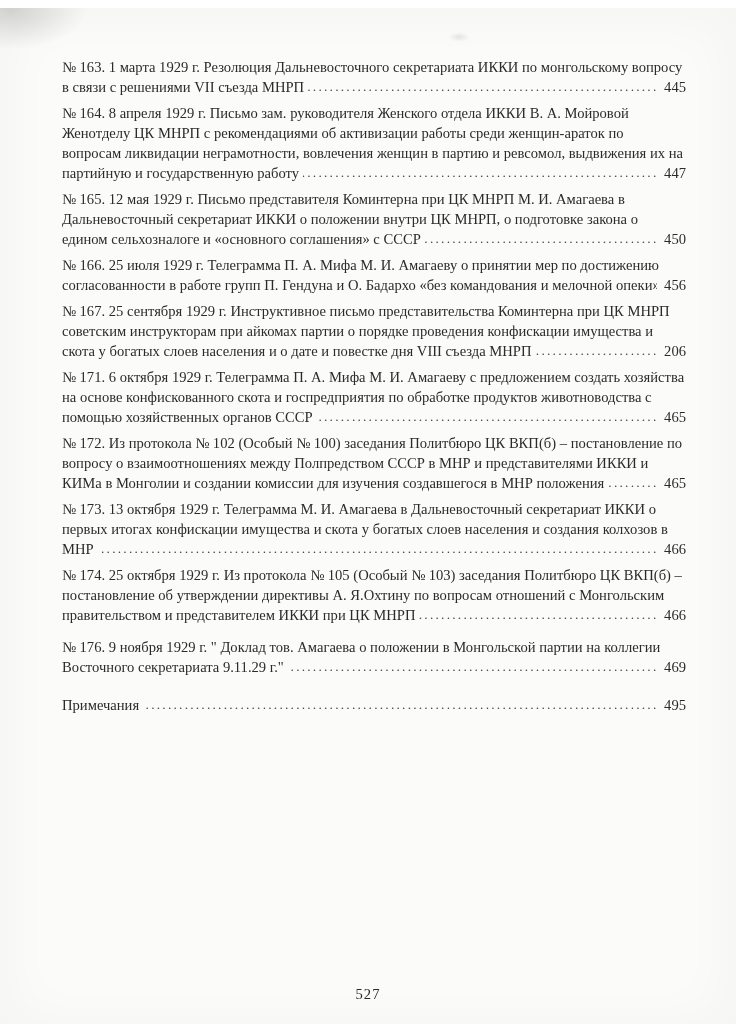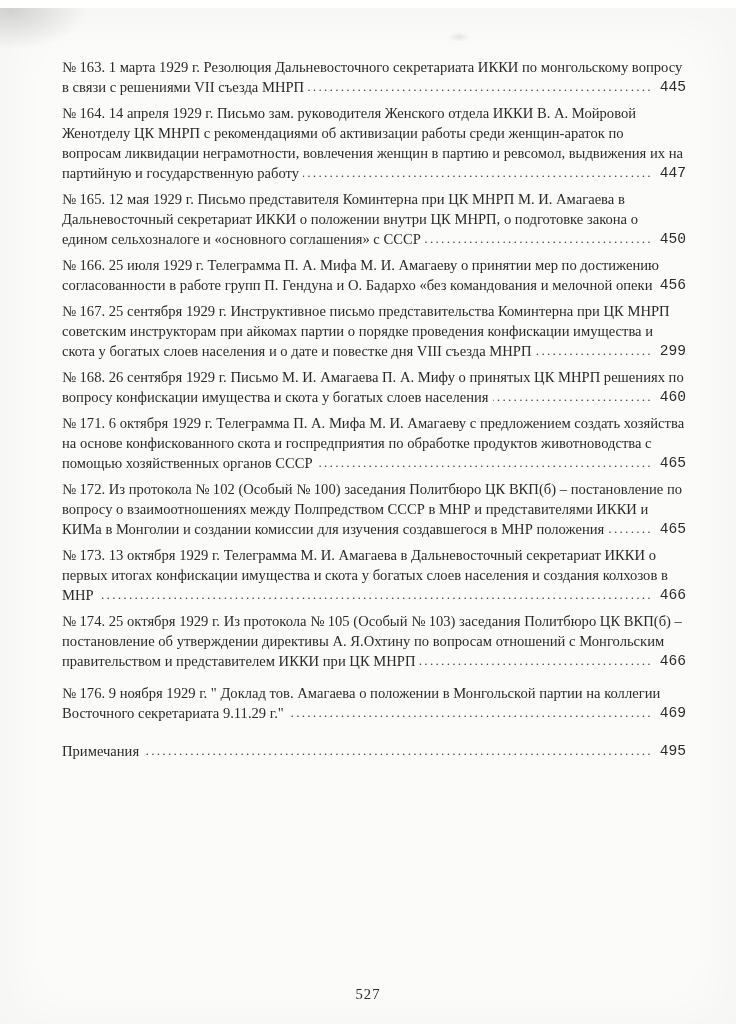--- a/index.html
+++ b/index.html
@@ -71,21 +71,20 @@
   .entry .dots::after {
     content: "........................................................................................................................................................................................................................";
   }
   .entry .pg {
     position: absolute;
     right: 0; bottom: 0;
     z-index: 2;
     background: var(--paper);
     padding-left: 7px;
     line-height: 20px;
-    font-family: Liberation Mono, monospace;
   }
   .footer-num {
     position: absolute;
     left: 0; right: 0;
     top: 978px;
     text-align: center;
     color: var(--ink);
     font-size: 14.6px;
     letter-spacing: 1px;
   }
@@ -99,48 +98,43 @@
 
   <div class="toc">
 
     <p class="entry">
       <span class="txt">№ 163. 1 марта 1929 г. Резолюция Дальневосточного секретариата ИККИ по монгольскому вопросу в связи с решениями VII съезда МНРП</span>
       <span class="dots"></span>
       <span class="pg">445</span>
     </p>
 
     <p class="entry">
-      <span class="txt">№ 164. 14 апреля 1929 г. Письмо зам. руководителя Женского отдела ИККИ В. А. Мойровой Женотделу ЦК МНРП с рекомендациями об активизации работы среди женщин-араток по вопросам ликвидации неграмотности, вовлечения женщин в партию и ревсомол, выдвижения их на партийную и государственную работу</span>
+      <span class="txt">№ 164. 8 апреля 1929 г. Письмо зам. руководителя Женского отдела ИККИ В. А. Мойровой Женотделу ЦК МНРП с рекомендациями об активизации работы среди женщин-араток по вопросам ликвидации неграмотности, вовлечения женщин в партию и ревсомол, выдвижения их на партийную и государственную работу</span>
       <span class="dots"></span>
       <span class="pg">447</span>
     </p>
 
     <p class="entry">
       <span class="txt">№ 165. 12 мая 1929 г. Письмо представителя Коминтерна при ЦК МНРП М. И. Амагаева в Дальневосточный секретариат ИККИ о положении внутри ЦК МНРП, о подготовке закона о едином сельхозналоге и «основного соглашения» с СССР</span>
       <span class="dots"></span>
       <span class="pg">450</span>
     </p>
 
     <p class="entry">
       <span class="txt">№ 166. 25 июля 1929 г. Телеграмма П. А. Мифа М. И. Амагаеву о принятии мер по достижению согласованности в работе групп П. Гендуна и О. Бадархо «без командования и мелочной опеки»</span>
       <span class="dots"></span>
       <span class="pg">456</span>
     </p>
 
     <p class="entry">
       <span class="txt">№ 167. 25 сентября 1929 г. Инструктивное письмо представительства Коминтерна при ЦК МНРП советским инструкторам при айкомах партии о порядке проведения конфискации имущества и скота у богатых слоев населения и о дате и повестке дня VIII съезда МНРП</span>
       <span class="dots"></span>
-      <span class="pg">299</span>
+      <span class="pg">206</span>
     </p>
 
-    <p class="entry">
-      <span class="txt">№ 168. 26 сентября 1929 г. Письмо М. И. Амагаева П. А. Мифу о принятых ЦК МНРП решениях по вопросу конфискации имущества и скота у богатых слоев населения</span>
-      <span class="dots"></span>
-      <span class="pg">460</span>
-    </p>
 
 
 
     <p class="entry">
       <span class="txt">№ 171. 6 октября 1929 г. Телеграмма П. А. Мифа М. И. Амагаеву с предложением создать хозяйства на основе конфискованного скота и госпредприятия по обработке продуктов животноводства с помощью хозяйственных органов СССР</span>
       <span class="dots"></span>
       <span class="pg">465</span>
     </p>
 
     <p class="entry">

